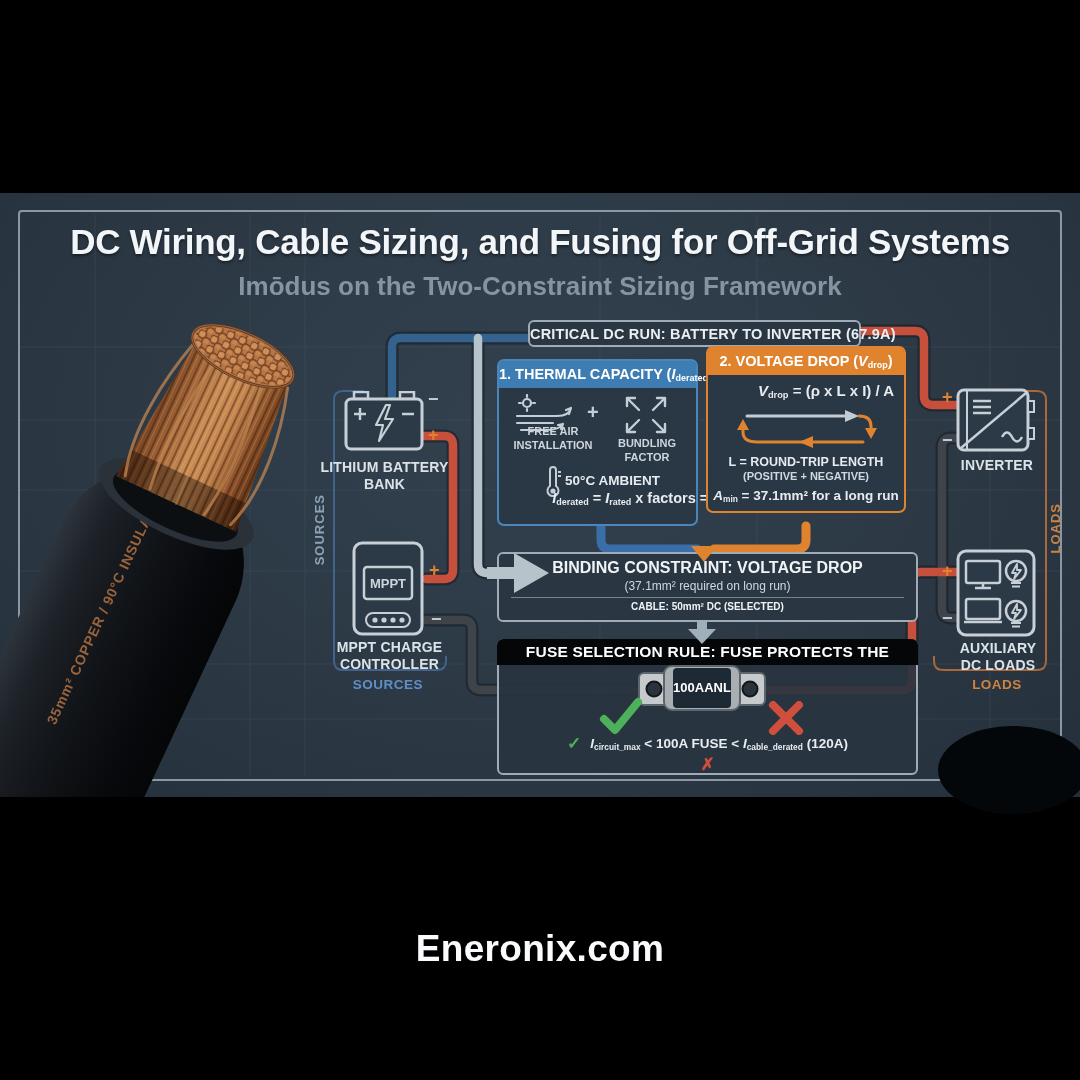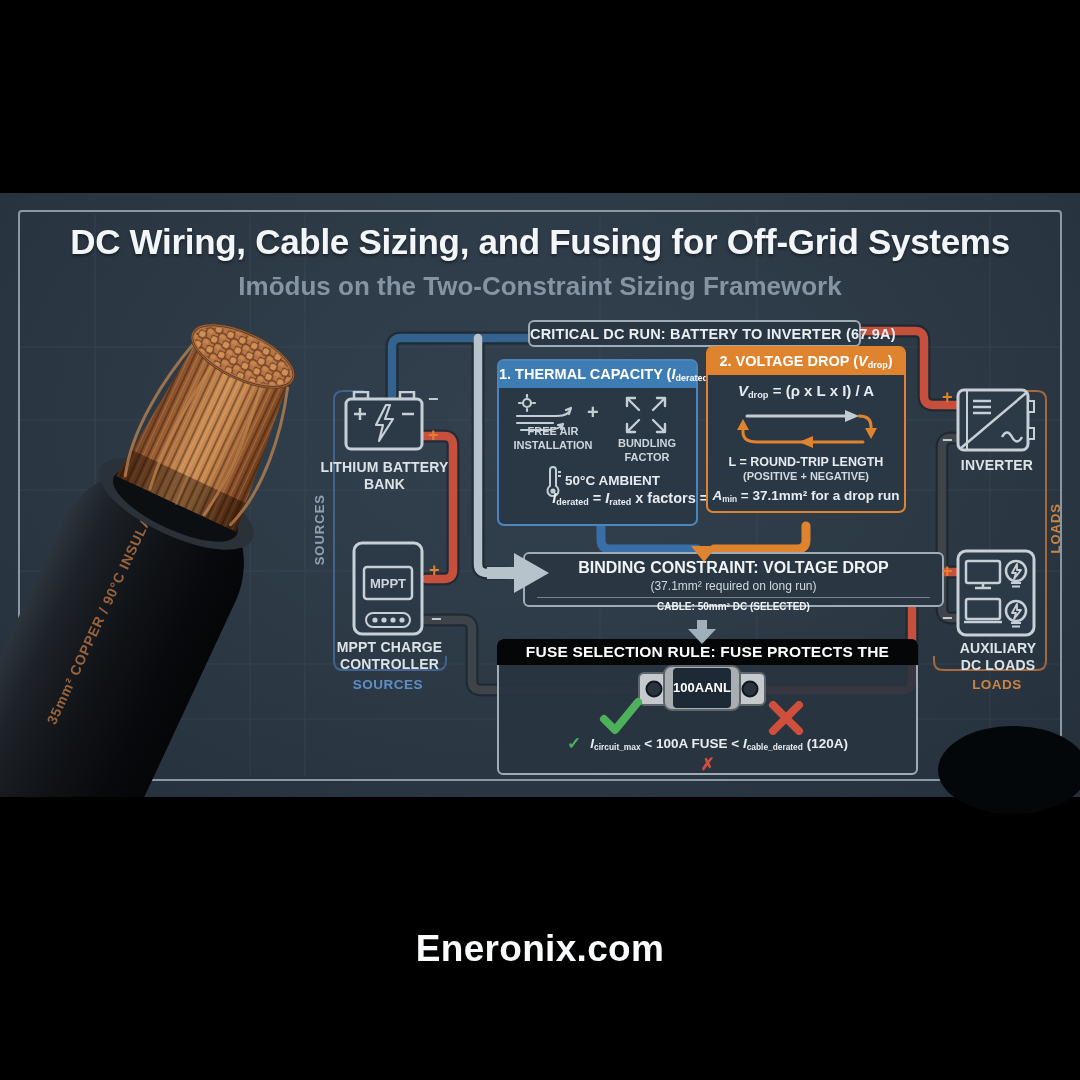--- a/index.html
+++ b/index.html
@@ -20,21 +20,21 @@
   .cbox .hdr{height:27px;line-height:27px;text-align:center;color:#fff;font-size:14.5px;font-weight:bold;
              border-radius:4px 4px 0 0;white-space:nowrap;}
   .thermal{left:497px;top:359px;width:201px;height:167px;border:2.5px solid #4a86bb;}
   .thermal .hdr{background:#3e7cb4;}
   .voltage{left:706px;top:346px;width:200px;height:167px;border:2.5px solid #e0832f;}
   .voltage .hdr{background:#e0832f;}
   .icnlbl{position:absolute;text-align:center;color:#cdd6dd;font-size:11px;font-weight:bold;line-height:1.25;}
   .ctr{position:absolute;left:0;width:100%;text-align:center;color:#e6ebf0;}
   .vr{font-style:italic;}
   .sb{font-size:.62em;position:relative;bottom:-0.22em;letter-spacing:0;}
-  .binding{left:523px;top:552px;width:421px;height:55px;}
+  .binding{left:497px;top:552px;width:421px;height:70px;}
   .binding .l1{position:absolute;top:5px;width:100%;text-align:center;font-size:16px;font-weight:bold;color:#f0f4f7;}
   .binding .l2{position:absolute;top:25px;width:100%;text-align:center;font-size:12px;color:#cfd8df;}
   .binding .dv{position:absolute;top:43px;left:12px;right:12px;border-top:1px solid #76848f;}
   .binding .l3{position:absolute;top:47px;width:100%;text-align:center;font-size:10px;font-weight:bold;color:#f0f4f7;}
   .fusebox{left:497px;top:639px;width:421px;height:136px;background:rgba(40,52,64,.92);}
   .fusebar{position:absolute;left:-2px;top:-2px;width:421px;height:26px;background:#050607;border-radius:6px 6px 0 0;
            line-height:26px;text-align:center;color:#fff;font-size:15.5px;font-weight:bold;letter-spacing:.2px;}
   .chkrow{position:absolute;width:100%;display:flex;justify-content:center;align-items:center;gap:9px;
           color:#e8edf1;font-size:13.5px;font-weight:bold;}
   .mini{font-size:17px;font-weight:bold;line-height:1;}
@@ -131,33 +131,33 @@
       <circle cx="10" cy="25" r="2.6" fill="#c3ced6" stroke="none"></circle>
       <line x1="15" y1="6" x2="18" y2="6"></line>
         <line x1="15" y1="10" x2="18" y2="10"></line>
     </svg>
     <div class="abs" style="left:66px;top:112px;font-size:13.5px;font-weight:bold;color:#e6ebf0;">50°C AMBIENT</div>
     <div class="ctr" style="top:129px;font-size:14.5px;font-weight:bold;padding-left:48px;"><span class="vr">I</span><span class="sb">derated</span><span> = </span><span class="vr">I</span><span class="sb">rated</span><span> x factors = 82A</span></div>
   </div>
 
   <div class="cbox voltage">
     <div class="hdr"><span>2. VOLTAGE DROP (</span><span class="vr">V</span><span class="sb">drop</span><span>)</span></div>
-    <div class="ctr" style="top:34px;font-size:15px;font-weight:bold;"><span class="vr">V</span><span class="sb">drop</span><span> = (ρ x L x I) / A</span></div>
+    <div class="ctr" style="top:34px;font-size:15px;font-weight:bold;padding-left:20px;"><span class="vr">V</span><span class="sb">drop</span><span> = (ρ x L x I) / A</span></div>
     <svg class="abs" style="left:23px;top:60px;" width="150" height="44" viewBox="0 0 150 44" fill="none" stroke-linecap="round">
       <path d="M16,8 H114" stroke="#c3ccd3" stroke-width="3"></path>
       <polygon points="114,2 128,8 114,14" fill="#c3ccd3" stroke="none"></polygon>
       <path d="M128,8 Q140,8 140,18 V20" stroke="#e0832f" stroke-width="3"></path>
       <polygon points="134,20 146,20 140,31" fill="#e0832f" stroke="none"></polygon>
       <path d="M132,34 H26 Q12,34 12,24 V22" stroke="#e0832f" stroke-width="3"></path>
       <polygon points="6,22 18,22 12,11" fill="#e0832f" stroke="none"></polygon>
       <polygon points="82,28 68,34 82,40" fill="#e0832f" stroke="none"></polygon>
     </svg>
     <div class="ctr" style="top:107px;font-size:12.5px;font-weight:bold;">L = ROUND-TRIP LENGTH</div>
     <div class="ctr" style="top:122px;font-size:11px;color:#cfd8df;font-weight:bold;">(POSITIVE + NEGATIVE)</div>
-    <div class="ctr" style="top:140px;font-size:13.5px;font-weight:bold;"><span class="vr">A</span><span class="sb">min</span><span> = 37.1mm² for a drop run</span></div>
+    <div class="ctr" style="top:140px;font-size:13.5px;font-weight:bold;"><span class="vr">A</span><span class="sb">min</span><span> = 37.1mm² for a long run</span></div>
   </div>
 
   <div class="abs box binding">
     <div class="l1">BINDING CONSTRAINT: VOLTAGE DROP</div>
     <div class="l2">(37.1mm² required on long run)</div>
     <div class="dv"></div>
     <div class="l3">CABLE: 50mm² DC (SELECTED)</div>
   </div>
 
   <div class="abs box fusebox">

